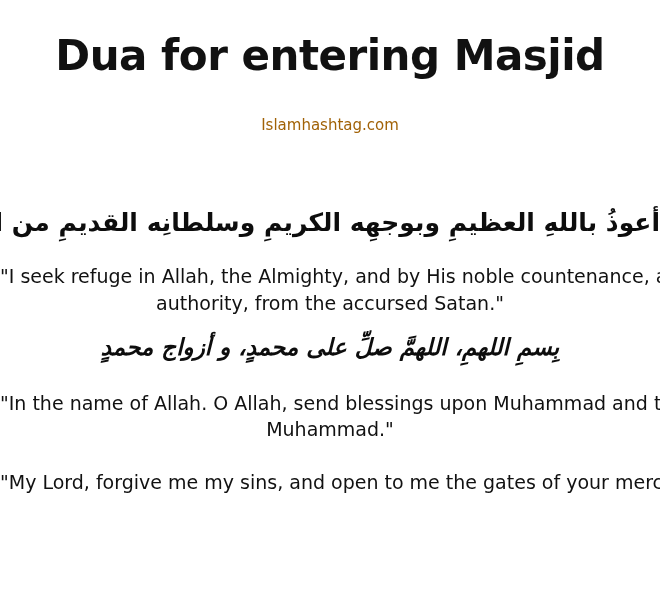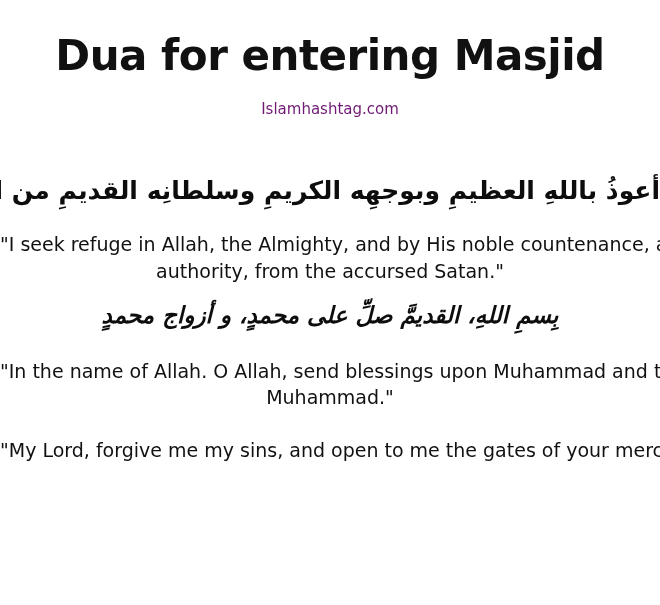--- a/index.html
+++ b/index.html
@@ -27,24 +27,24 @@
     font-weight: bold;
     font-size: 42px;
     line-height: 1.1;
     color: #111111;
     margin: 0;
     padding-top: 33px;
     letter-spacing: -0.5px;
   }
   .site-credit {
     text-align: center;
-    color: #701a75;
+    color: #a16207;
     font-size: 15px;
     font-family: "DejaVu Sans", sans-serif;
-    margin: 0;
+    margin: 16px;
     padding-top: 21px;
   }
   .duas {
     padding-top: 34px;
   }
   .dua-block {
     margin: 0;
     padding: 0;
   }
   .arabic {
@@ -105,21 +105,21 @@
 
     <div class="dua-block">
       <div class="arabic arabic-1">أعوذُ باللهِ العظيمِ وبوجهِه الكريمِ وسلطانِه القديمِ من الشيطانِ الرجيمِ</div>
       <div class="translation tr-1 tr-wrap">
         <span class="tr-line">"I seek refuge in Allah, the Almighty, and by His noble countenance, and His eternal</span>
         <span class="tr-line">authority, from the accursed Satan."</span>
       </div>
     </div>
 
     <div class="dua-block">
-      <div class="arabic arabic-2">بِسمِ اللهِ، القديمَّ صلِّ على محمدٍ، و أزواج محمدٍ</div>
+      <div class="arabic arabic-2">بِسمِ اللهمِ، اللهمَّ صلِّ على محمدٍ، و أزواج محمدٍ</div>
       <div class="translation tr-2 tr-wrap">
         <span class="tr-line">"In the name of Allah. O Allah, send blessings upon Muhammad and the wives of</span>
         <span class="tr-line">Muhammad."</span>
       </div>
     </div>
 
     <div class="dua-block">
       <div class="translation tr-3 tr-wrap">
         <span class="tr-line">"My Lord, forgive me my sins, and open to me the gates of your mercy."</span>
       </div>

